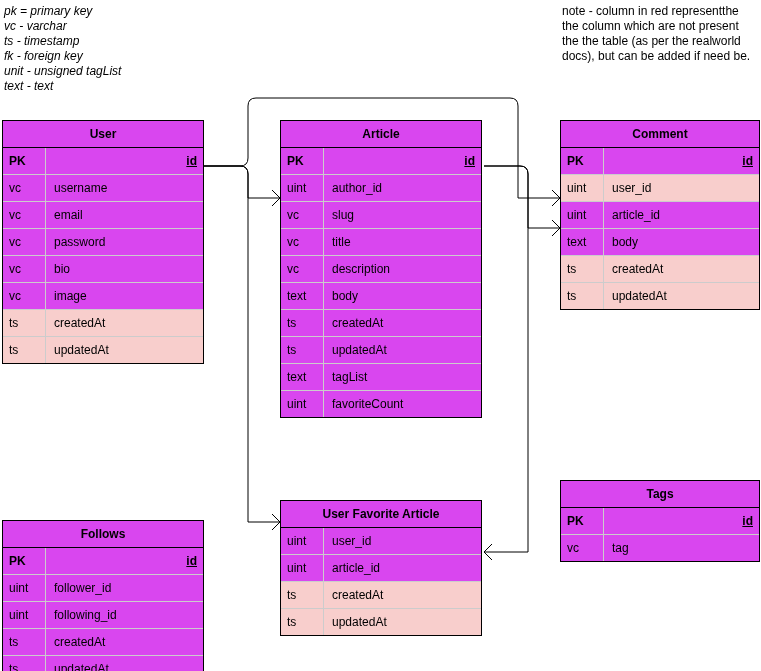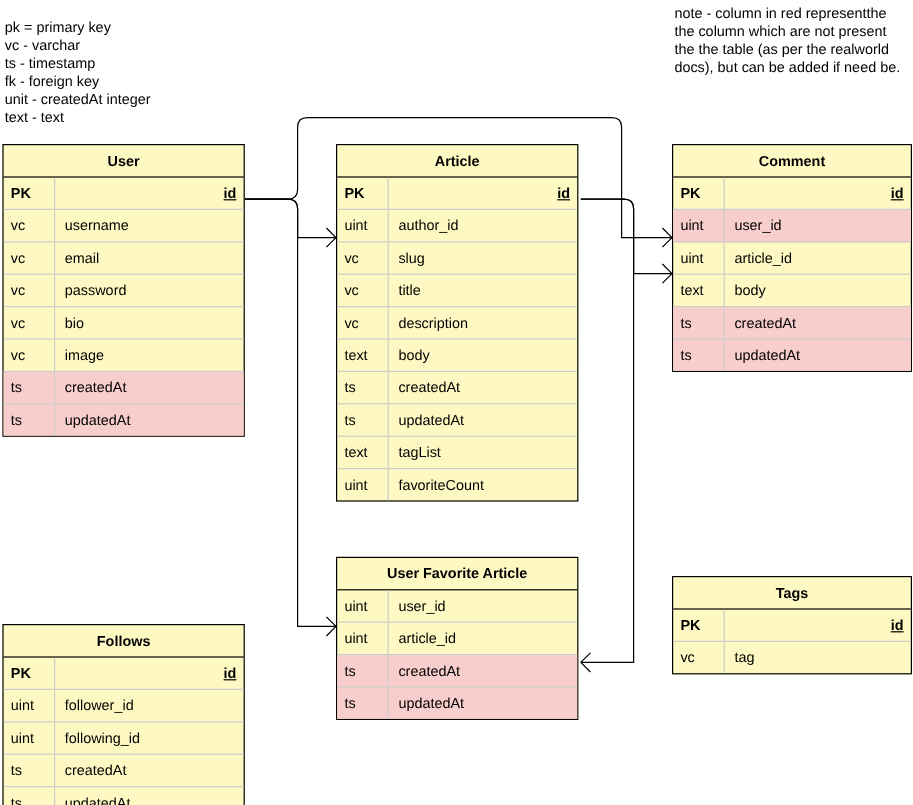--- a/index.html
+++ b/index.html
@@ -1,41 +1,41 @@
 <!DOCTYPE html>
 <html><head>
 <meta charset="utf-8">
 <style>
   html,body{margin:0;padding:0;background:#fff;font-family:Helvetica,Arial,sans-serif;font-size:12px;color:#000;}
   .canvas{position:relative;width:761px;height:671px;}
   .legend{position:absolute;line-height:15px;}
-  .entity{position:absolute;border:1px solid #000;background:#fef9c3;}
+  .entity{position:absolute;border:1px solid #000;background:#d946ef;}
   .entity .title{border-bottom:1px solid #000;text-align:center;font-weight:bold;padding:6px 4px;}
   .entity table{border-collapse:collapse;width:100%;}
   .entity td{border-bottom:1px solid #ccc;padding:6px 6px;vertical-align:middle;}
   .entity tr:last-child td{border-bottom:none;}
   .entity td.type{width:30px;border-right:1px solid #ccc;}
   .entity td.name{padding-left:8px;}
   .entity tr.pk td{font-weight:bold;}
   .entity tr.pk td.name{text-decoration:underline;text-align:right;}
   .entity tr.red td{background:#f8cecc;}
   svg.rel{position:absolute;left:0;top:0;pointer-events:none;}
   svg.rel path{stroke:#000;stroke-width:1;fill:none;}
 </style>
 </head>
 <body>
 
 <div class="canvas">
 
-  <div class="legend" style="left:4px;top:16px;">
+  <div class="legend" style="left:4px;top:4px;font-style:italic;">
     <div>pk = primary key</div>
     <div>vc - varchar</div>
     <div>ts - timestamp</div>
     <div>fk - foreign key</div>
-    <div>unit - createdAt integer</div>
+    <div>unit - unsigned tagList</div>
     <div>text - text</div>
   </div>
 
   <div class="legend" style="left:562px;top:4px;">
     <div>note - column in red representthe</div>
     <div>the column which are not present</div>
     <div>the the table (as per the realworld</div>
     <div>docs), but can be added if need be.</div>
   </div>
 
@@ -198,21 +198,21 @@
             <td class="name">createdAt</td>
           </tr>
           <tr>
             <td class="type">ts</td>
             <td class="name">updatedAt</td>
           </tr>
         </tbody>
       </table>
   </div>
 
-  <div class="entity" style="left:280px;top:464px;width:200px;">
+  <div class="entity" style="left:280px;top:500px;width:200px;">
     <div class="title">User Favorite Article</div>
     <table>
         <tbody>
           <tr>
             <td class="type">uint</td>
             <td class="name">user_id</td>
           </tr>
           <tr>
             <td class="type">uint</td>
             <td class="name">article_id</td>

